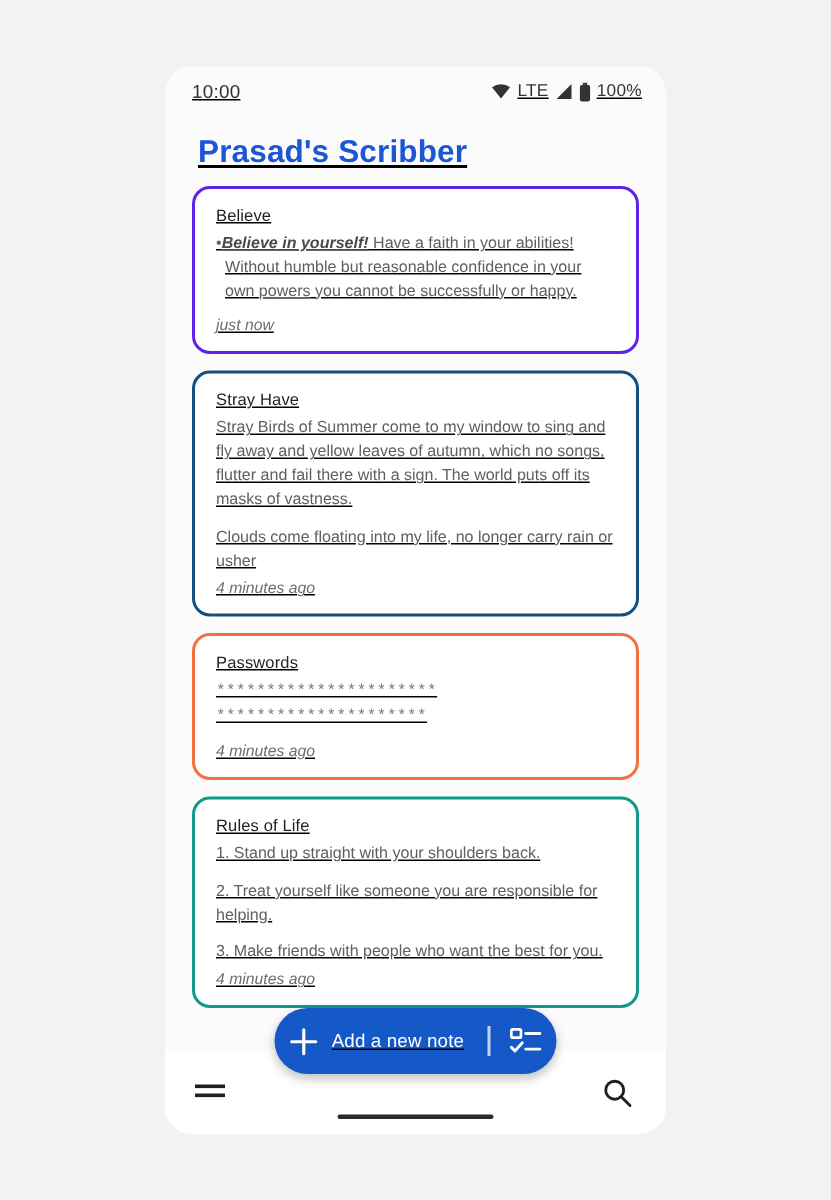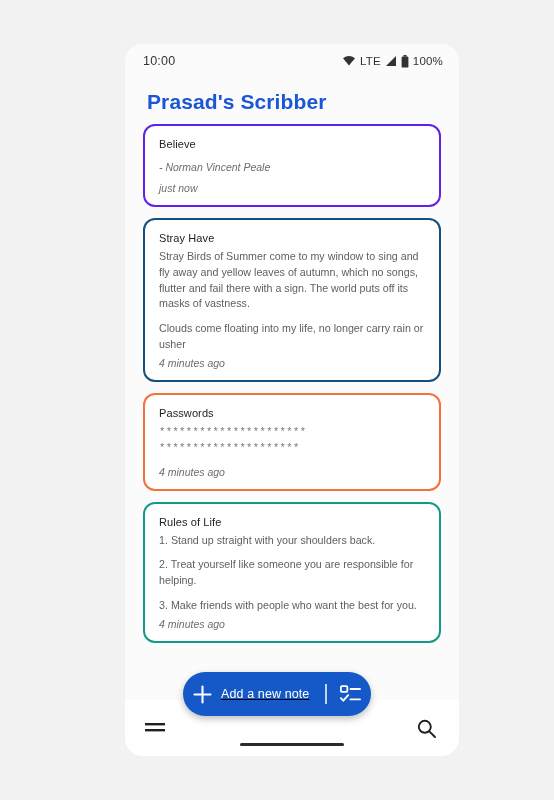--- a/index.html
+++ b/index.html
@@ -7,26 +7,26 @@
     width: 554px; height: 800px;
     background: #f2f2f2;
     font-family: "Liberation Sans", sans-serif;
     overflow: hidden;
   }
   #page { position: relative; width: 554px; height: 800px; background: #f2f2f2; }
 
   
   .phone {
     position: absolute;
-    left: 125px; top: 44px;
+    left: 110px; top: 44px;
     width: 334px; height: 712px;
     background: #fbfbfb;
     border-radius: 18px;
     overflow: hidden;
-    display: flex; flex-direction: column;
+    display: flex; flex-direction: column; text-decoration: underline;
   }
 
   
   .statusbar {
     height: 34px; flex: 0 0 34px;
     display: flex; align-items: center; justify-content: space-between;
     padding: 0 16px 0 18px;
     color: #3b3b3b;
   }
   .clock { font-size: 12.5px; letter-spacing: .2px; color: #333; }
@@ -144,21 +144,25 @@
         <span class="batt-pct">100%</span>
       </div>
     </div>
 
     <div class="app-title">Prasad's Scribber</div>
 
     <div class="notes">
 
       <div class="note-card" style="border-color:#6022e8">
         <div class="note-title">Believe</div>
-        <div class="attrib">- Norman Vincent Peale</div>
+        <div class="note-body">
+          <p class="bullet-line">
+            <span>•</span><span class="em-underline">Believe in yourself!</span><span> Have a faith in your abilities! Without humble but reasonable confidence in your own </span><span class="underline">powers</span><span> you cannot be successfully or happy.</span>
+          </p>
+        </div>
         <div class="timestamp">just now</div>
       </div>
 
       <div class="note-card" style="border-color:#14507f">
         <div class="note-title">Stray Have</div>
         <div class="note-body">
           <p>Stray Birds of Summer come to my window to sing and fly away and yellow leaves of autumn, which no songs, flutter and fail there with a sign. The world puts off its masks of vastness.</p>
           <p>Clouds come floating into my life, no longer carry rain or usher</p>
         </div>
         <div class="timestamp" style="margin-top:4px">4 minutes ago</div>

